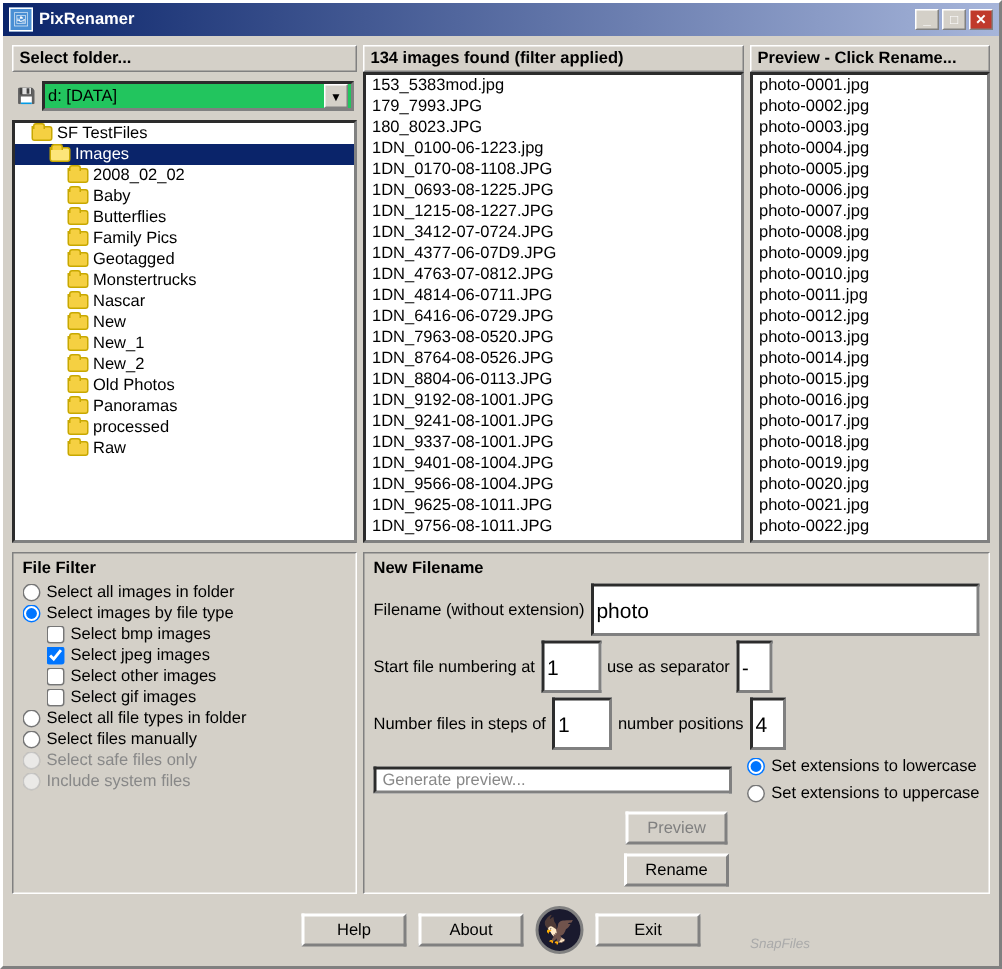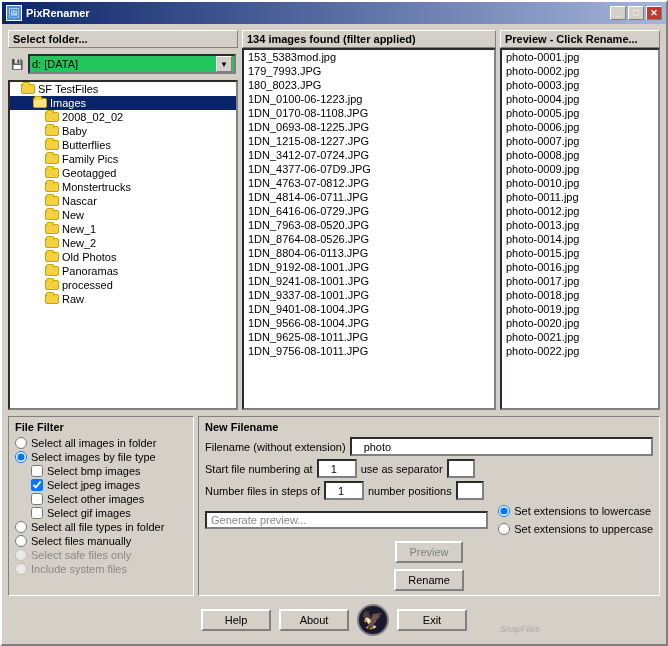--- a/index.html
+++ b/index.html
@@ -228,21 +228,21 @@
       border: 2px inset #808080;
       overflow-y: auto;
       flex: 1;
     }
     .bottom-section {
       display: flex;
       gap: 4px;
       margin-top: 2px;
     }
     .file-filter-box {
-      width: 186px;
+      width: 230px;
       flex-shrink: 0;
       border: 1px solid;
       border-color: #808080 #ffffff #ffffff #808080;
       background: #d4d0c8;
       padding: 4px 6px;
     }
     .filter-title {
       font-weight: bold;
       font-size: 11px;
       margin-bottom: 4px;
@@ -273,25 +273,25 @@
       margin-bottom: 4px;
     }
     .form-row {
       display: flex;
       align-items: center;
       gap: 4px;
       margin: 3px 0;
       font-size: 11px;
     }
     .text-input {
-      height: 19px;
+      height: 35px;
       border: 2px inset #808080;
       background: white;
-      padding: 0 12px;
-      font-size: 11px;
+      padding: 0 2px;
+      font-size: 14px;
     }
     .text-input-wide {
       flex: 1;
     }
     .text-input-narrow {
       width: 40px;
     }
     .progress-bar {
       height: 18px;
       border: 2px inset #808080;

